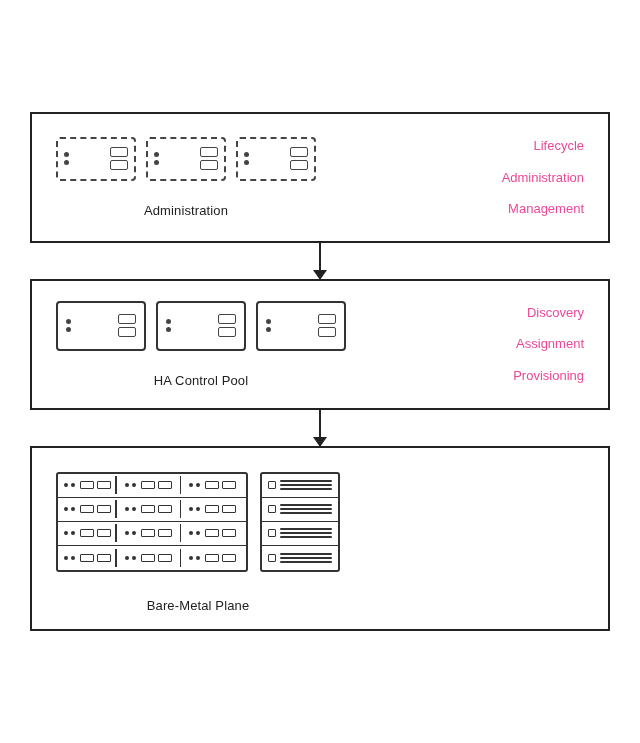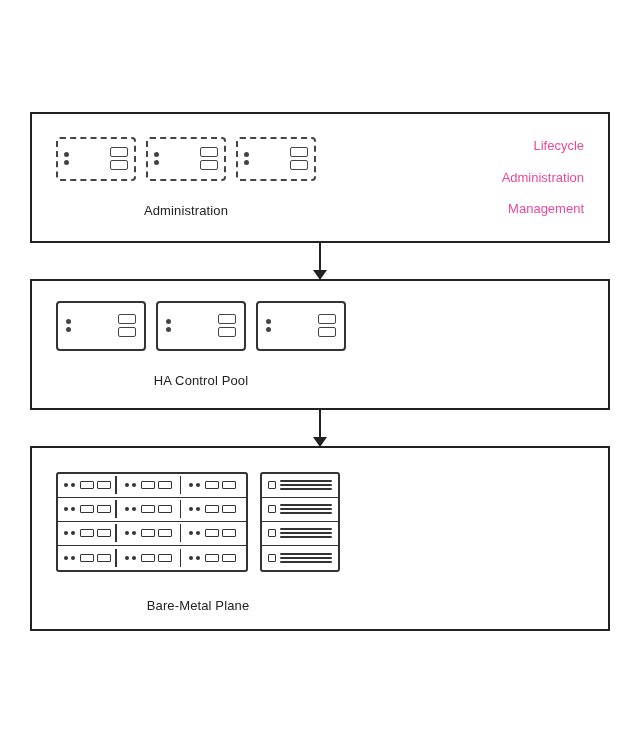--- a/index.html
+++ b/index.html
@@ -213,20 +213,25 @@
             <div class="server-dot"></div>
           </div>
           <div class="server-slots">
             <div class="server-slot"></div>
             <div class="server-slot"></div>
           </div>
         </div>
       </div>
       <span class="box-label">HA Control Pool</span>
     </div>
+    <div class="box-right">
+      <span>Discovery</span>
+      <span>Assignment</span>
+      <span>Provisioning</span>
+    </div>
   </div>
 
   <div class="arrow-down"></div>
 
   <div class="box" style="padding: 24px 24px 16px 24px; align-items: flex-end;">
     <div class="box-left" style="align-items:flex-start;">
 
       <div style="display:flex;flex-direction:row;gap:12px;align-items:flex-end;">
 
         <div style="display:flex;flex-direction:column;border:2px solid #333;border-radius:3px;overflow:hidden;">

